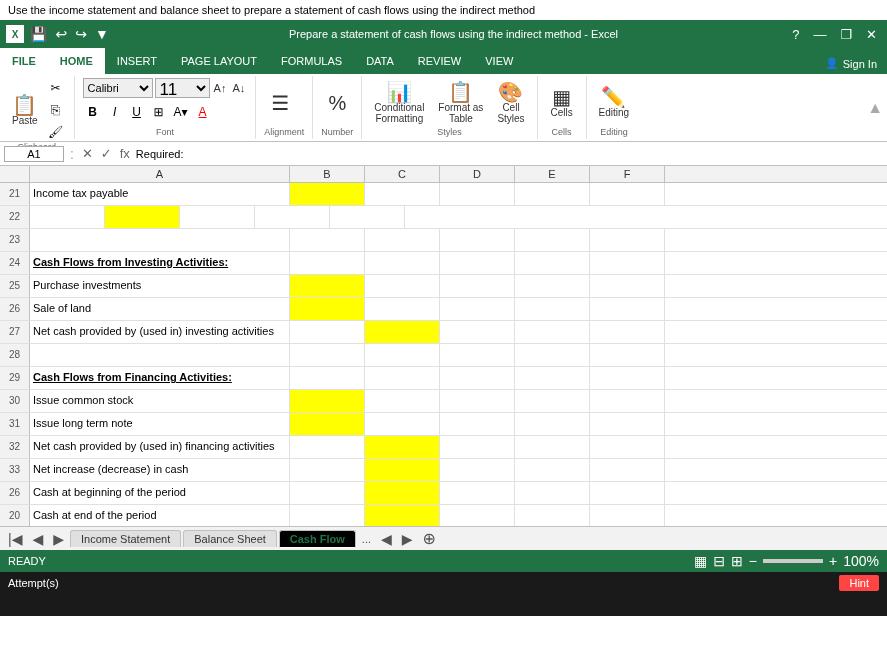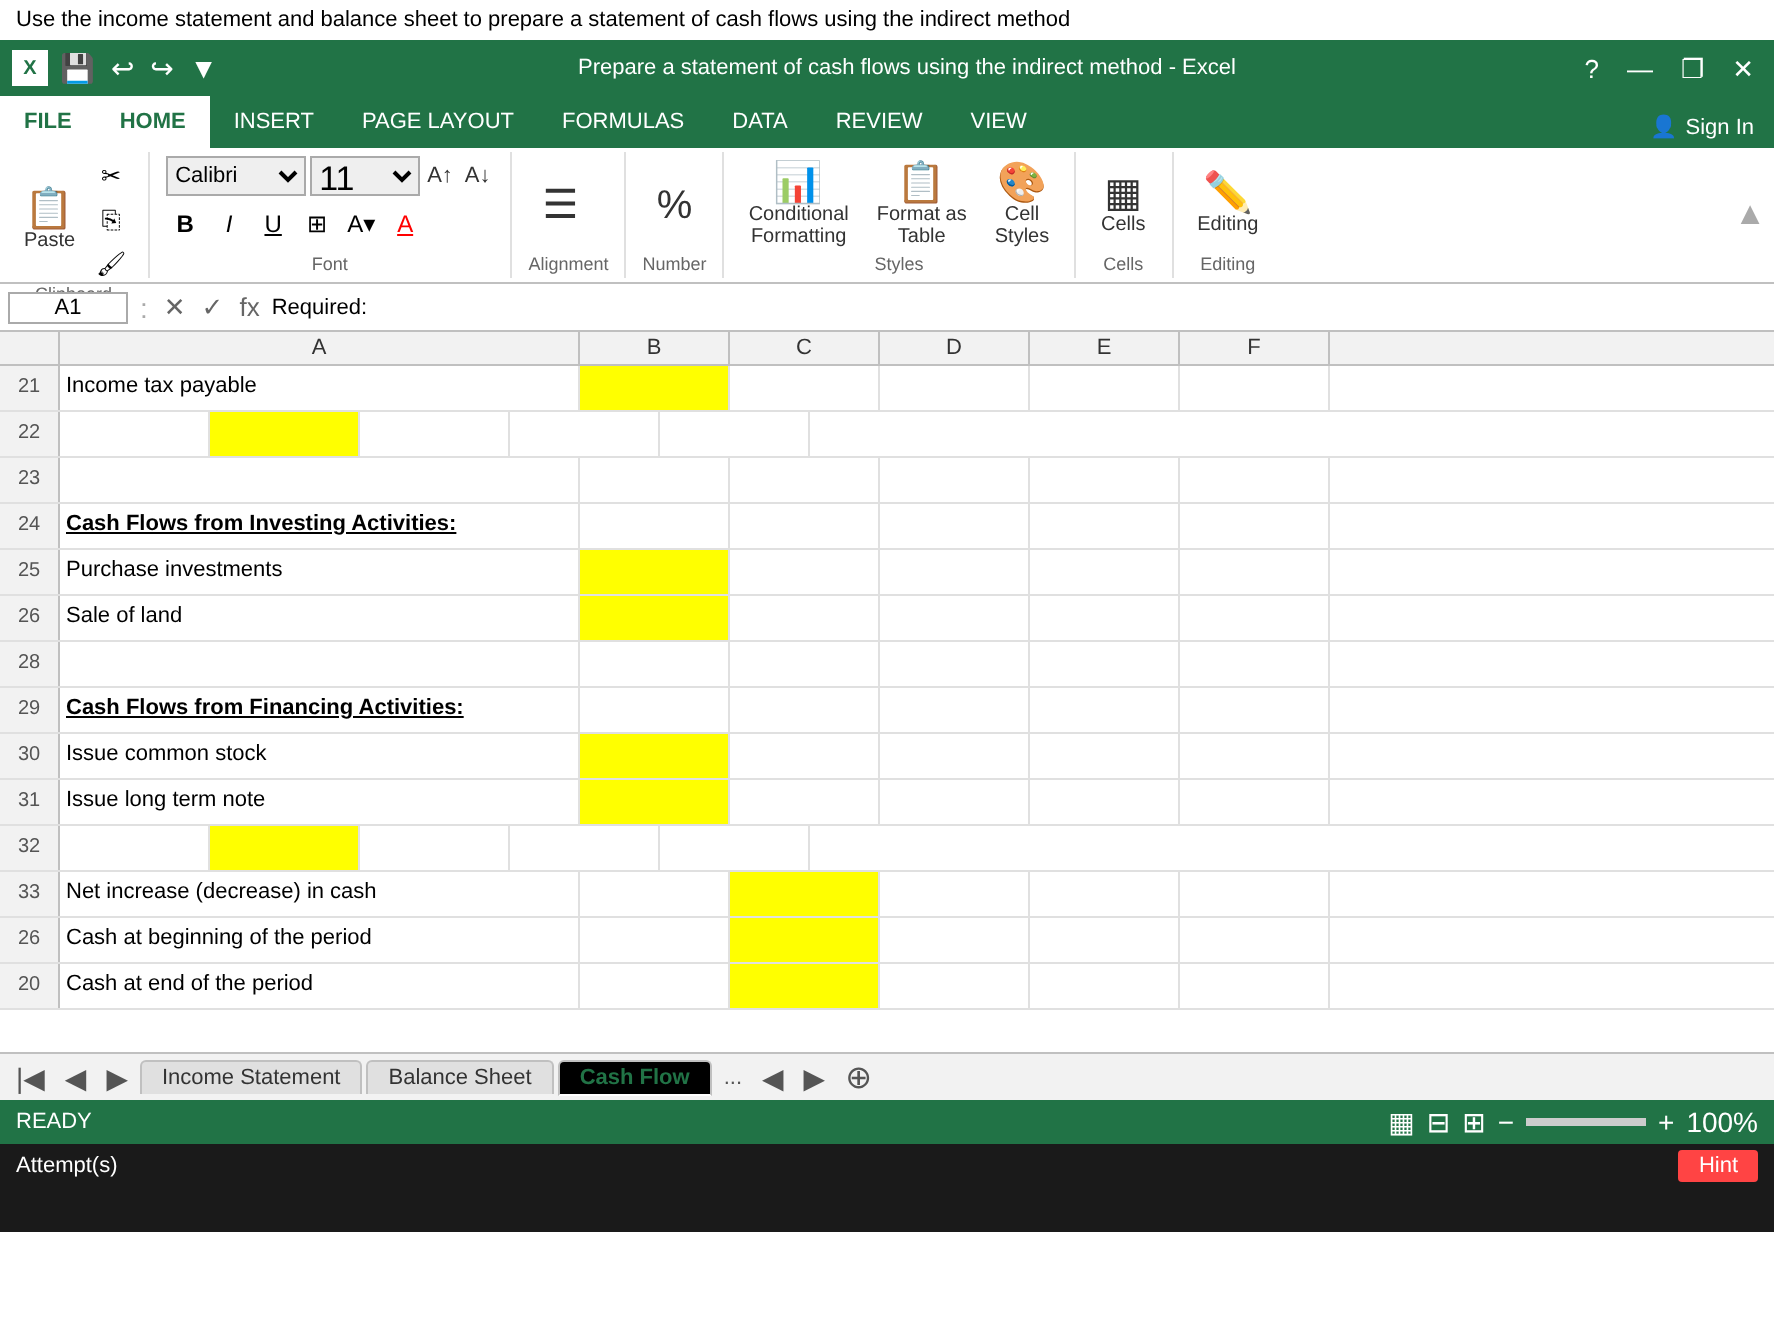--- a/index.html
+++ b/index.html
@@ -563,20 +563,29 @@
     <div class="grid-row">
       <div class="row-num">26</div>
       <div class="cell cell-a">Sale of land</div>
       <div class="cell cell-b cell-yellow"></div>
       <div class="cell cell-c"></div>
       <div class="cell cell-d"></div>
       <div class="cell cell-e"></div>
       <div class="cell cell-f"></div>
     </div>
 
+    <div class="grid-row">
+      <div class="row-num">27</div>
+      <div class="cell cell-a">Net cash provided by (used in) investing activities</div>
+      <div class="cell cell-b"></div>
+      <div class="cell cell-c cell-yellow"></div>
+      <div class="cell cell-d"></div>
+      <div class="cell cell-e"></div>
+      <div class="cell cell-f"></div>
+    </div>
 
     <div class="grid-row">
       <div class="row-num">28</div>
       <div class="cell cell-a"></div>
       <div class="cell cell-b"></div>
       <div class="cell cell-c"></div>
       <div class="cell cell-d"></div>
       <div class="cell cell-e"></div>
       <div class="cell cell-f"></div>
     </div>
@@ -606,20 +615,21 @@
       <div class="cell cell-a">Issue long term note</div>
       <div class="cell cell-b cell-yellow"></div>
       <div class="cell cell-c"></div>
       <div class="cell cell-d"></div>
       <div class="cell cell-e"></div>
       <div class="cell cell-f"></div>
     </div>
 
     <div class="grid-row">
       <div class="row-num">32</div>
+      <div class="cell cell-a">Net cash provided by (used in) financing activities</div>
       <div class="cell cell-b"></div>
       <div class="cell cell-c cell-yellow"></div>
       <div class="cell cell-d"></div>
       <div class="cell cell-e"></div>
       <div class="cell cell-f"></div>
     </div>
 
     <div class="grid-row">
       <div class="row-num">33</div>
       <div class="cell cell-a">Net increase (decrease) in cash</div>

